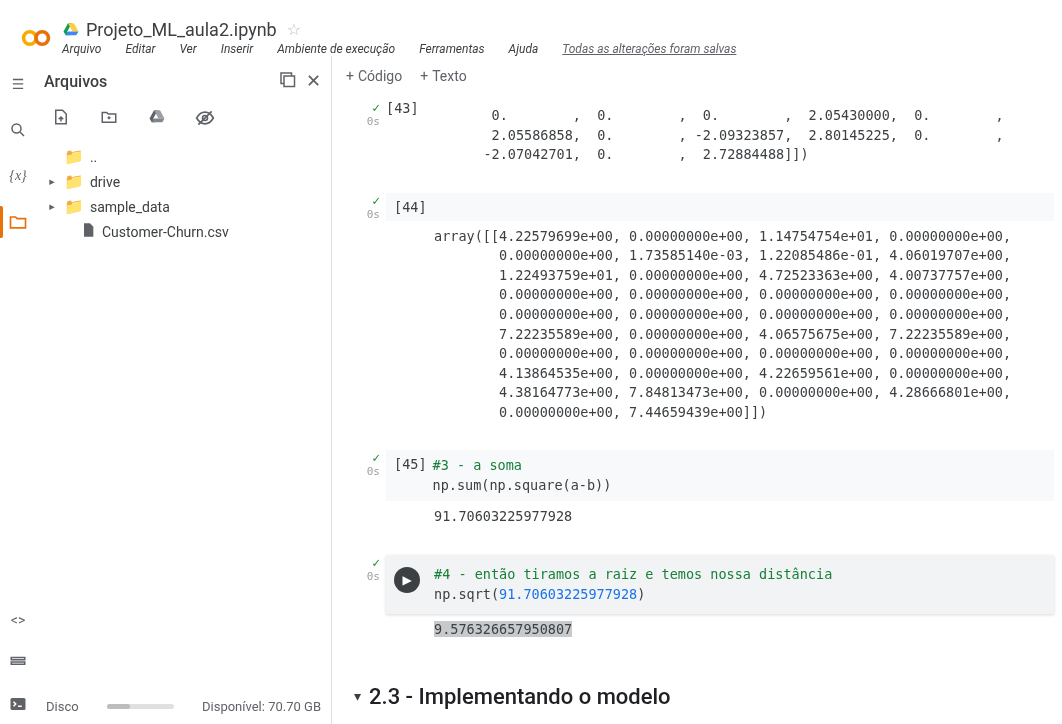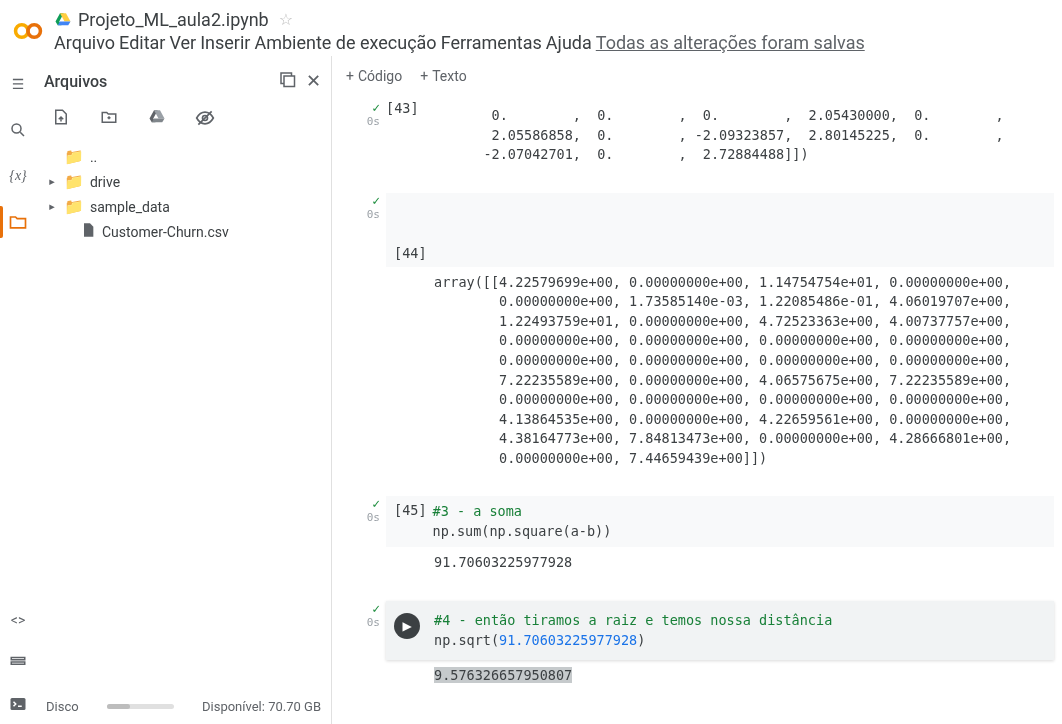--- a/index.html
+++ b/index.html
@@ -1,25 +1,25 @@
 <!DOCTYPE html>
 <html><head>
 <meta charset="utf-8">
 <style>
   * { box-sizing: border-box; margin: 0; padding: 0; }
   body { font-family: "Google Sans", Roboto, Arial, sans-serif; font-size: 14px; color: #3c4043; background: #fff; width: 1062px; height: 724px; overflow: hidden; }
-  .header { display: flex; align-items: center; padding: 6px 10px 0 10px; height: 56px; }
+  .header { display: flex; align-items: flex-end; padding: 6px 10px 0 10px; height: 56px; margin-left: 8px; }
   .logo { width: 36px; height: 36px; margin-right: 8px; display: flex; align-items: center; justify-content: center; }
   .logo svg { width: 32px; height: 32px; }
   .header-main { flex: 1; }
   .title-row { display: flex; align-items: center; gap: 6px; }
   .drive-icon { width: 18px; height: 18px; }
   .doc-title { font-size: 18px; color: #3c4043; }
   .star { color: #bbb; font-size: 16px; margin-left: 4px; cursor: pointer; }
-  .menu-row { display: flex; gap: 4px; font-size: 18px; color: #3c4043; margin-top: 2px; }
+  .menu-row { display: flex; gap: 24px; font-size: 12px; color: #3c4043; margin-top: 2px; font-style: italic; }
   .menu-row span { cursor: pointer; }
   .save-status { text-decoration: underline; color: #5f6368; }
   .body { display: flex; height: calc(100% - 56px); }
   .rail { width: 36px; border-right: none; display: flex; flex-direction: column; align-items: center; padding-top: 18px; gap: 26px; }
   .rail-icon { width: 20px; height: 20px; color: #5f6368; cursor: pointer; display:flex; align-items:center; justify-content:center;}
   .rail-icon.active { color: #e8710a; position: relative; }
   .rail-icon.active::before { content:""; position:absolute; left:-8px; top:-6px; bottom:-6px; width:3px; background:#e8710a; border-radius:0 2px 2px 0;}
   .sidebar { width: 296px; border-right: 1px solid #e0e0e0; display: flex; flex-direction: column; position: relative; }
   .sidebar-header { display: flex; align-items: center; justify-content: space-between; padding: 14px 10px 10px 8px; }
   .sidebar-title { font-size: 16px; font-weight: 500; color: #3c4043; }
@@ -213,21 +213,21 @@
       </div>
 
       <div class="cell-wrap">
         <div class="cell">
           <div class="gutter">
               <span class="check">✓</span>
               <span class="timing">0s</span>
             </div>
           <div style="flex:1">
             <div class="code-block" style="display:flex;">
-              <div class="prompt" style="padding-right:6px;margin-top:46px;">[44]</div>
+              <div class="prompt" style="padding-right:6px;">[44]</div>
             </div>
             <div class="cell-body output" style="padding-left:48px;">array([[4.22579699e+00, 0.00000000e+00, 1.14754754e+01, 0.00000000e+00,
         0.00000000e+00, 1.73585140e-03, 1.22085486e-01, 4.06019707e+00,
         1.22493759e+01, 0.00000000e+00, 4.72523363e+00, 4.00737757e+00,
         0.00000000e+00, 0.00000000e+00, 0.00000000e+00, 0.00000000e+00,
         0.00000000e+00, 0.00000000e+00, 0.00000000e+00, 0.00000000e+00,
         7.22235589e+00, 0.00000000e+00, 4.06575675e+00, 7.22235589e+00,
         0.00000000e+00, 0.00000000e+00, 0.00000000e+00, 0.00000000e+00,
         4.13864535e+00, 0.00000000e+00, 4.22659561e+00, 0.00000000e+00,
         4.38164773e+00, 7.84813473e+00, 0.00000000e+00, 4.28666801e+00,

